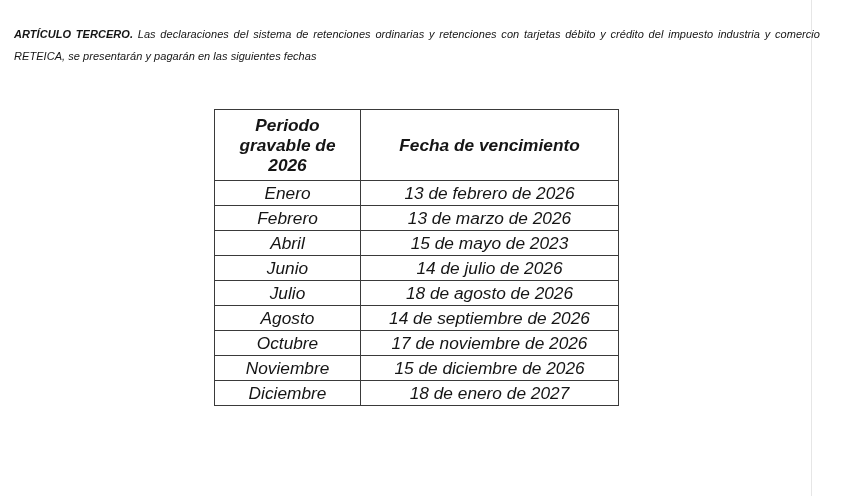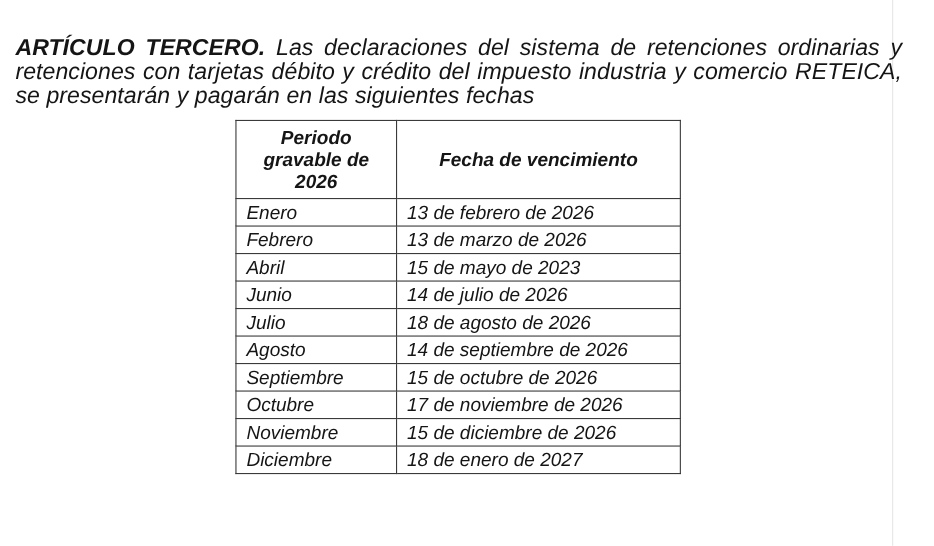--- a/index.html
+++ b/index.html
@@ -3,30 +3,30 @@
 <meta charset="utf-8">
 <style>
   html, body { margin: 0; padding: 0; }
   body {
     width: 849px; height: 496px; background: #ffffff; position: relative; overflow: hidden;
     font-family: "Liberation Sans", sans-serif; color: #151515;
   }
   .page-edge { position: absolute; left: 811px; top: 0; width: 1px; height: 496px; background: #e6e6e6; }
   .intro {
     position: absolute; left: 14px; top: 12px; width: 806px;
-    font-size: 21px; line-height: 22px; font-style: italic; text-align: justify;
+    font-size: 11px; line-height: 22px; font-style: italic; text-align: justify;
     letter-spacing: 0.05px;
   }
   .intro b { font-weight: bold; }
   table.schedule {
     position: absolute; left: 214px; top: 109px;
     border-collapse: collapse; font-style: italic; font-size: 17.3px;
   }
   table.schedule th, table.schedule td {
-    border: 1px solid #3a3a3a; padding: 0 9px; text-align: left; font-weight: normal;
+    border: 1px solid #3a3a3a; padding: 0 9px; text-align: center; font-weight: normal;
   }
   table.schedule th {
     font-weight: bold; text-align: center; height: 70px; line-height: 20px; padding: 0 6px;
   }
   table.schedule td { height: 24px; line-height: 22px; }
   .col1 { width: 133px; }
   .col2 { width: 245px; }
 </style>
 </head>
 <body>
@@ -61,24 +61,20 @@
       </tr>
       <tr>
         <td>Julio</td>
         <td>18 de agosto de 2026</td>
       </tr>
       <tr>
         <td>Agosto</td>
         <td>14 de septiembre de 2026</td>
       </tr>
       <tr>
-        <td>Septiembre</td>
-        <td>15 de octubre de 2026</td>
-      </tr>
-      <tr>
         <td>Octubre</td>
         <td>17 de noviembre de 2026</td>
       </tr>
       <tr>
         <td>Noviembre</td>
         <td>15 de diciembre de 2026</td>
       </tr>
       <tr>
         <td>Diciembre</td>
         <td>18 de enero de 2027</td>

